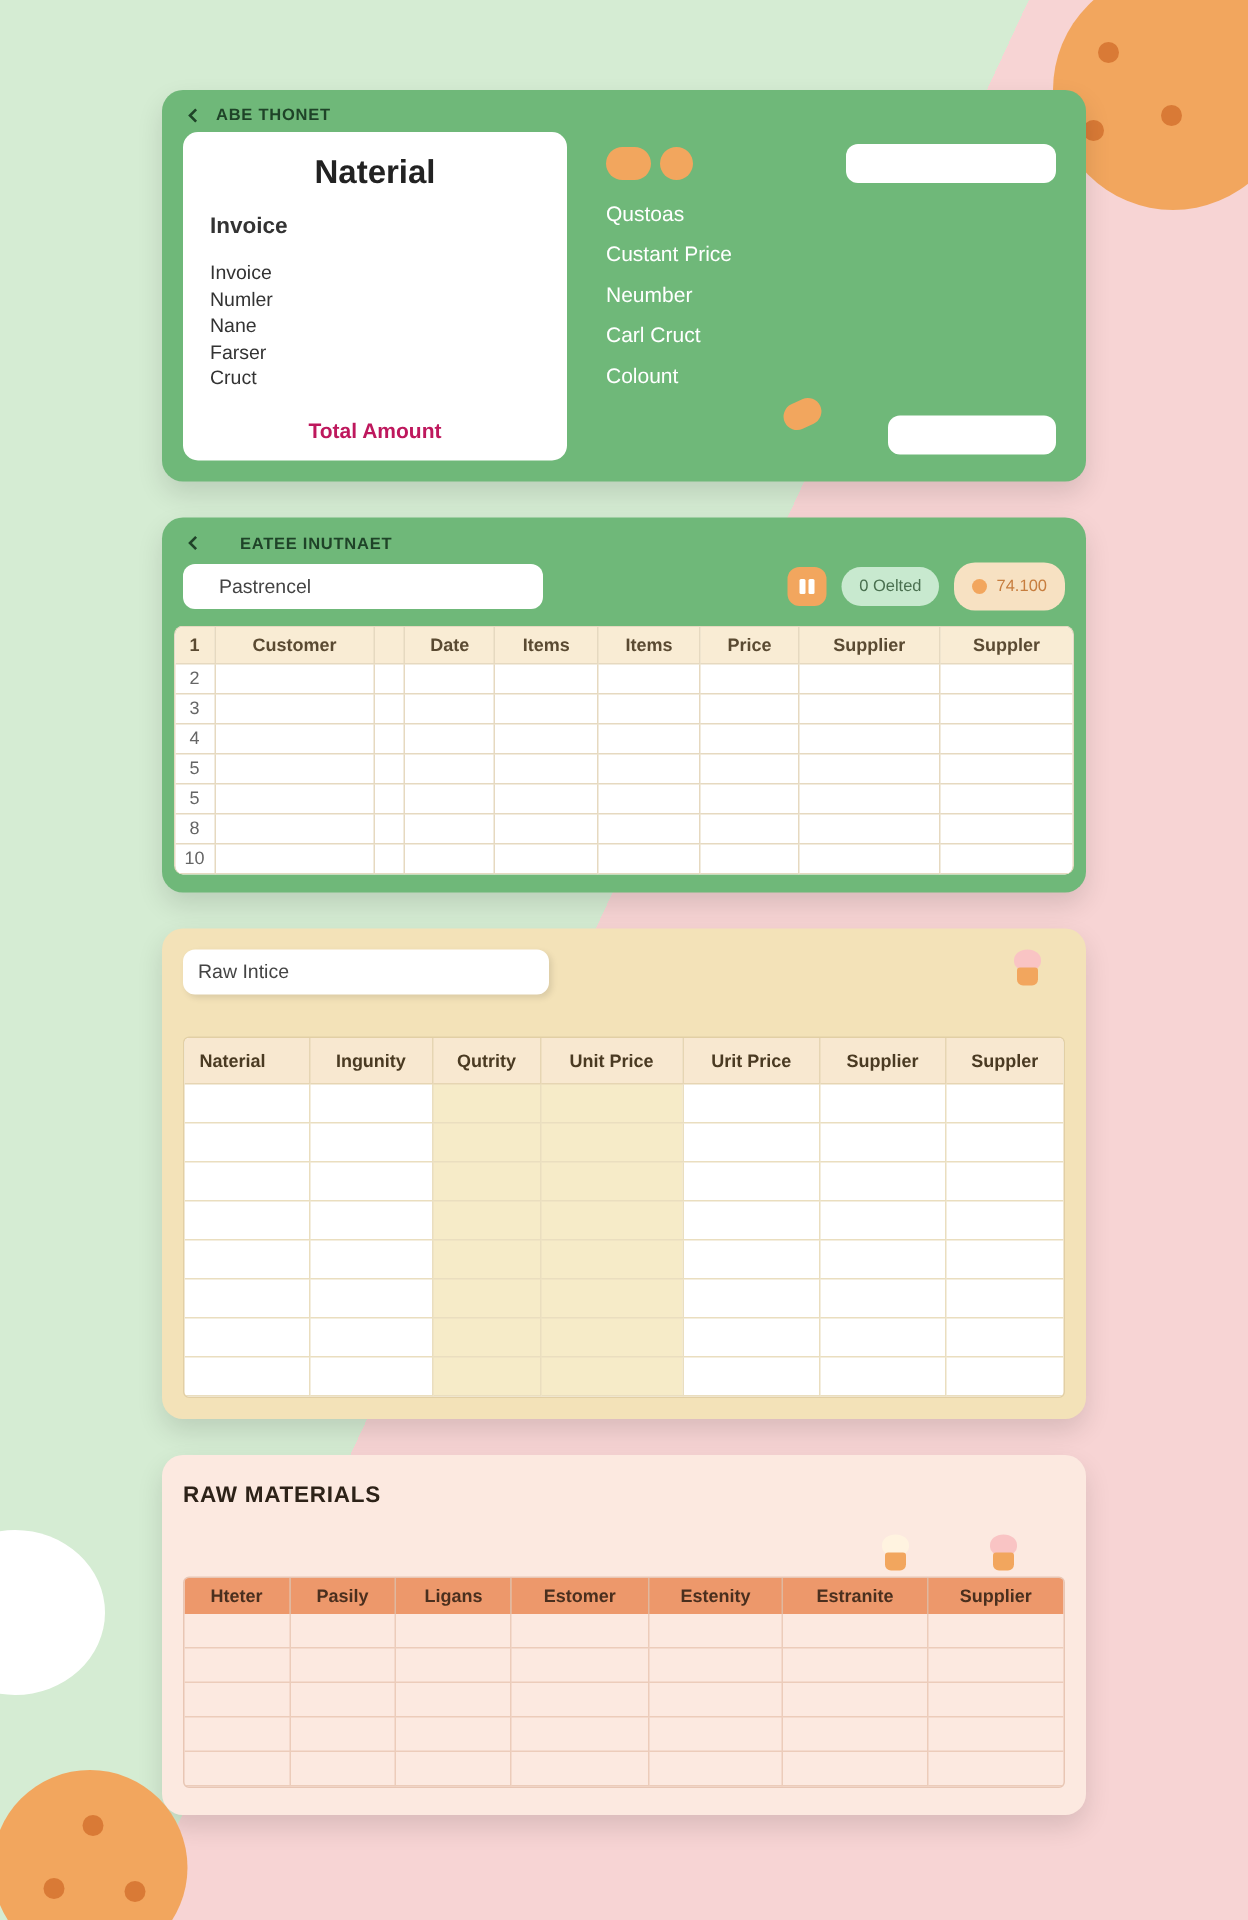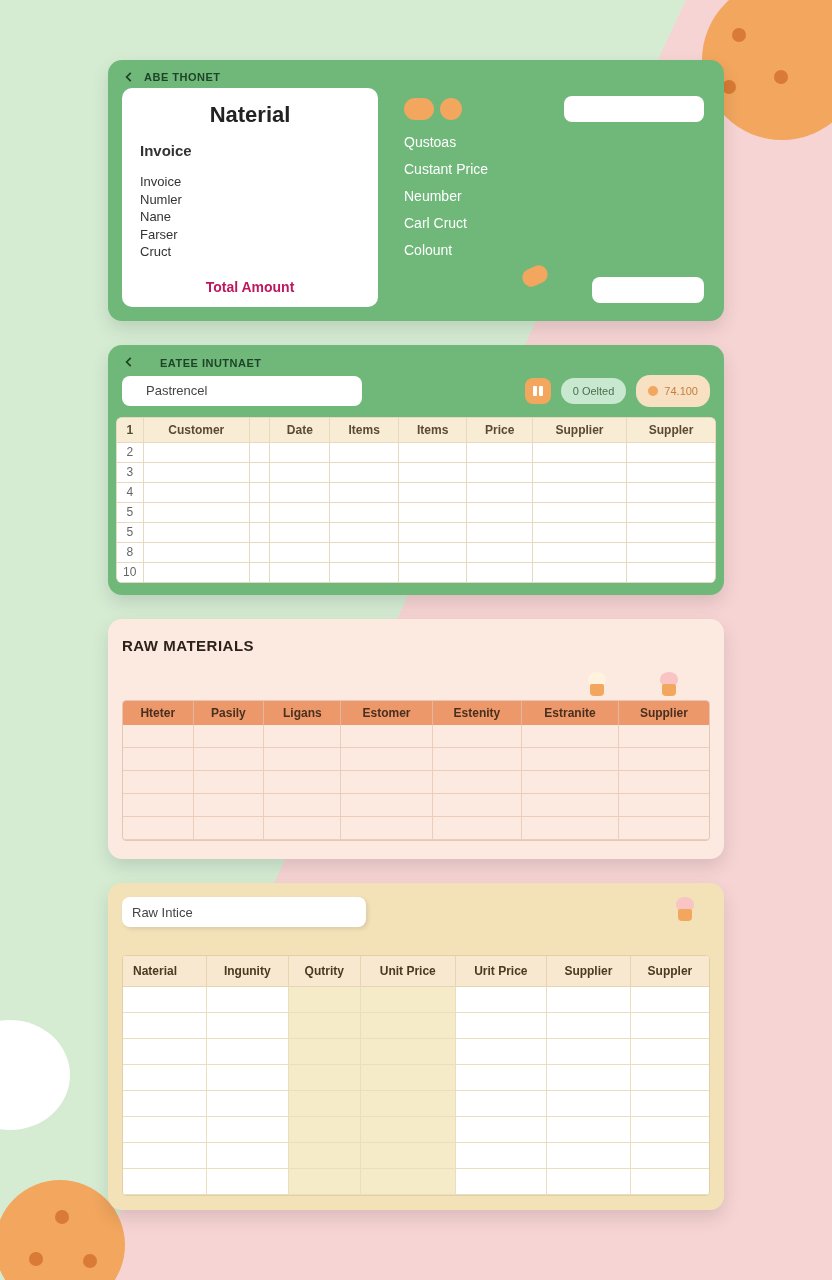--- a/index.html
+++ b/index.html
@@ -247,96 +247,20 @@
               <td></td>
               <td></td>
               <td></td>
               <td></td>
             </tr>
           </tbody>
       </table>
     </div>
   </div>
 
-  <div class="card card3">
-    <div class="c3-title">RAW MATERIALS</div>
-    <div class="c3-icons">
-      <div class="cupcake">
-          <div class="top"></div>
-          <div class="base"></div>
-        </div>
-      <div class="cupcake pink">
-          <div class="top"></div>
-          <div class="base"></div>
-        </div>
-    </div>
-    <div class="c3-table">
-      <table>
-        <tbody>
-            <tr id="c3-head">
-              <th>Hteter</th>
-              <th>Pasily</th>
-              <th>Ligans</th>
-              <th>Estomer</th>
-              <th>Estenity</th>
-              <th>Estranite</th>
-              <th>Supplier</th>
-            </tr>
-        </tbody>
-          <tbody id="c3-body">
-            <tr>
-              <td></td>
-              <td></td>
-              <td></td>
-              <td></td>
-              <td></td>
-              <td></td>
-              <td></td>
-            </tr>
-            <tr>
-              <td></td>
-              <td></td>
-              <td></td>
-              <td></td>
-              <td></td>
-              <td></td>
-              <td></td>
-            </tr>
-            <tr>
-              <td></td>
-              <td></td>
-              <td></td>
-              <td></td>
-              <td></td>
-              <td></td>
-              <td></td>
-            </tr>
-            <tr>
-              <td></td>
-              <td></td>
-              <td></td>
-              <td></td>
-              <td></td>
-              <td></td>
-              <td></td>
-            </tr>
-            <tr>
-              <td></td>
-              <td></td>
-              <td></td>
-              <td></td>
-              <td></td>
-              <td></td>
-              <td></td>
-            </tr>
-          </tbody>
-      </table>
-    </div>
-  </div>
-
   <div class="card card4">
     <div class="c4-search">
         <span>Raw Intice</span>
       </div>
     <div class="c4-icon cupcake pink">
         <div class="top"></div>
         <div class="base"></div>
       </div>
     <div class="c4-table">
       <table>
@@ -422,13 +346,89 @@
               <td class="hl"></td>
               <td></td>
               <td></td>
               <td></td>
             </tr>
           </tbody>
       </table>
     </div>
   </div>
 
+  <div class="card card3">
+    <div class="c3-title">RAW MATERIALS</div>
+    <div class="c3-icons">
+      <div class="cupcake">
+          <div class="top"></div>
+          <div class="base"></div>
+        </div>
+      <div class="cupcake pink">
+          <div class="top"></div>
+          <div class="base"></div>
+        </div>
+    </div>
+    <div class="c3-table">
+      <table>
+        <tbody>
+            <tr id="c3-head">
+              <th>Hteter</th>
+              <th>Pasily</th>
+              <th>Ligans</th>
+              <th>Estomer</th>
+              <th>Estenity</th>
+              <th>Estranite</th>
+              <th>Supplier</th>
+            </tr>
+        </tbody>
+          <tbody id="c3-body">
+            <tr>
+              <td></td>
+              <td></td>
+              <td></td>
+              <td></td>
+              <td></td>
+              <td></td>
+              <td></td>
+            </tr>
+            <tr>
+              <td></td>
+              <td></td>
+              <td></td>
+              <td></td>
+              <td></td>
+              <td></td>
+              <td></td>
+            </tr>
+            <tr>
+              <td></td>
+              <td></td>
+              <td></td>
+              <td></td>
+              <td></td>
+              <td></td>
+              <td></td>
+            </tr>
+            <tr>
+              <td></td>
+              <td></td>
+              <td></td>
+              <td></td>
+              <td></td>
+              <td></td>
+              <td></td>
+            </tr>
+            <tr>
+              <td></td>
+              <td></td>
+              <td></td>
+              <td></td>
+              <td></td>
+              <td></td>
+              <td></td>
+            </tr>
+          </tbody>
+      </table>
+    </div>
+  </div>
+
 </div>
 
 </body></html>

